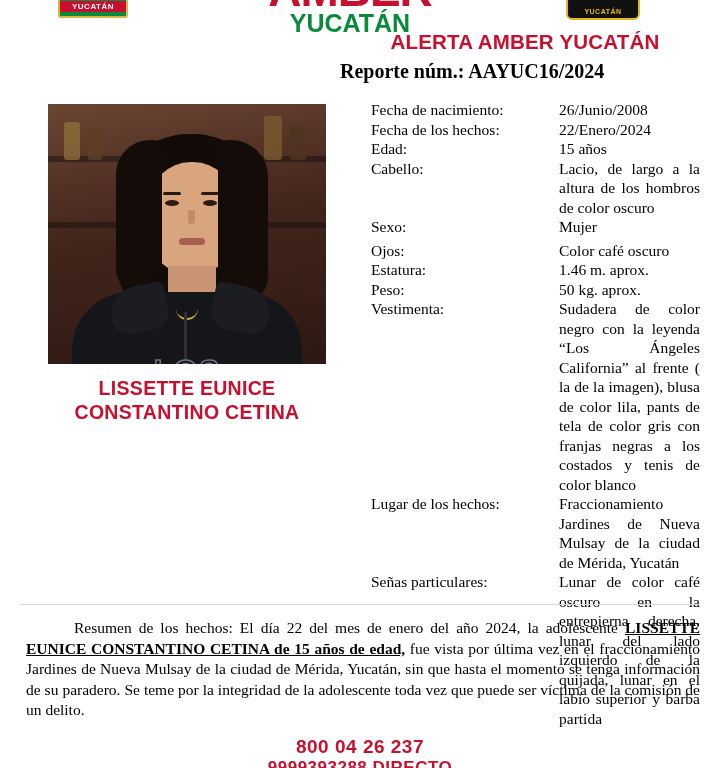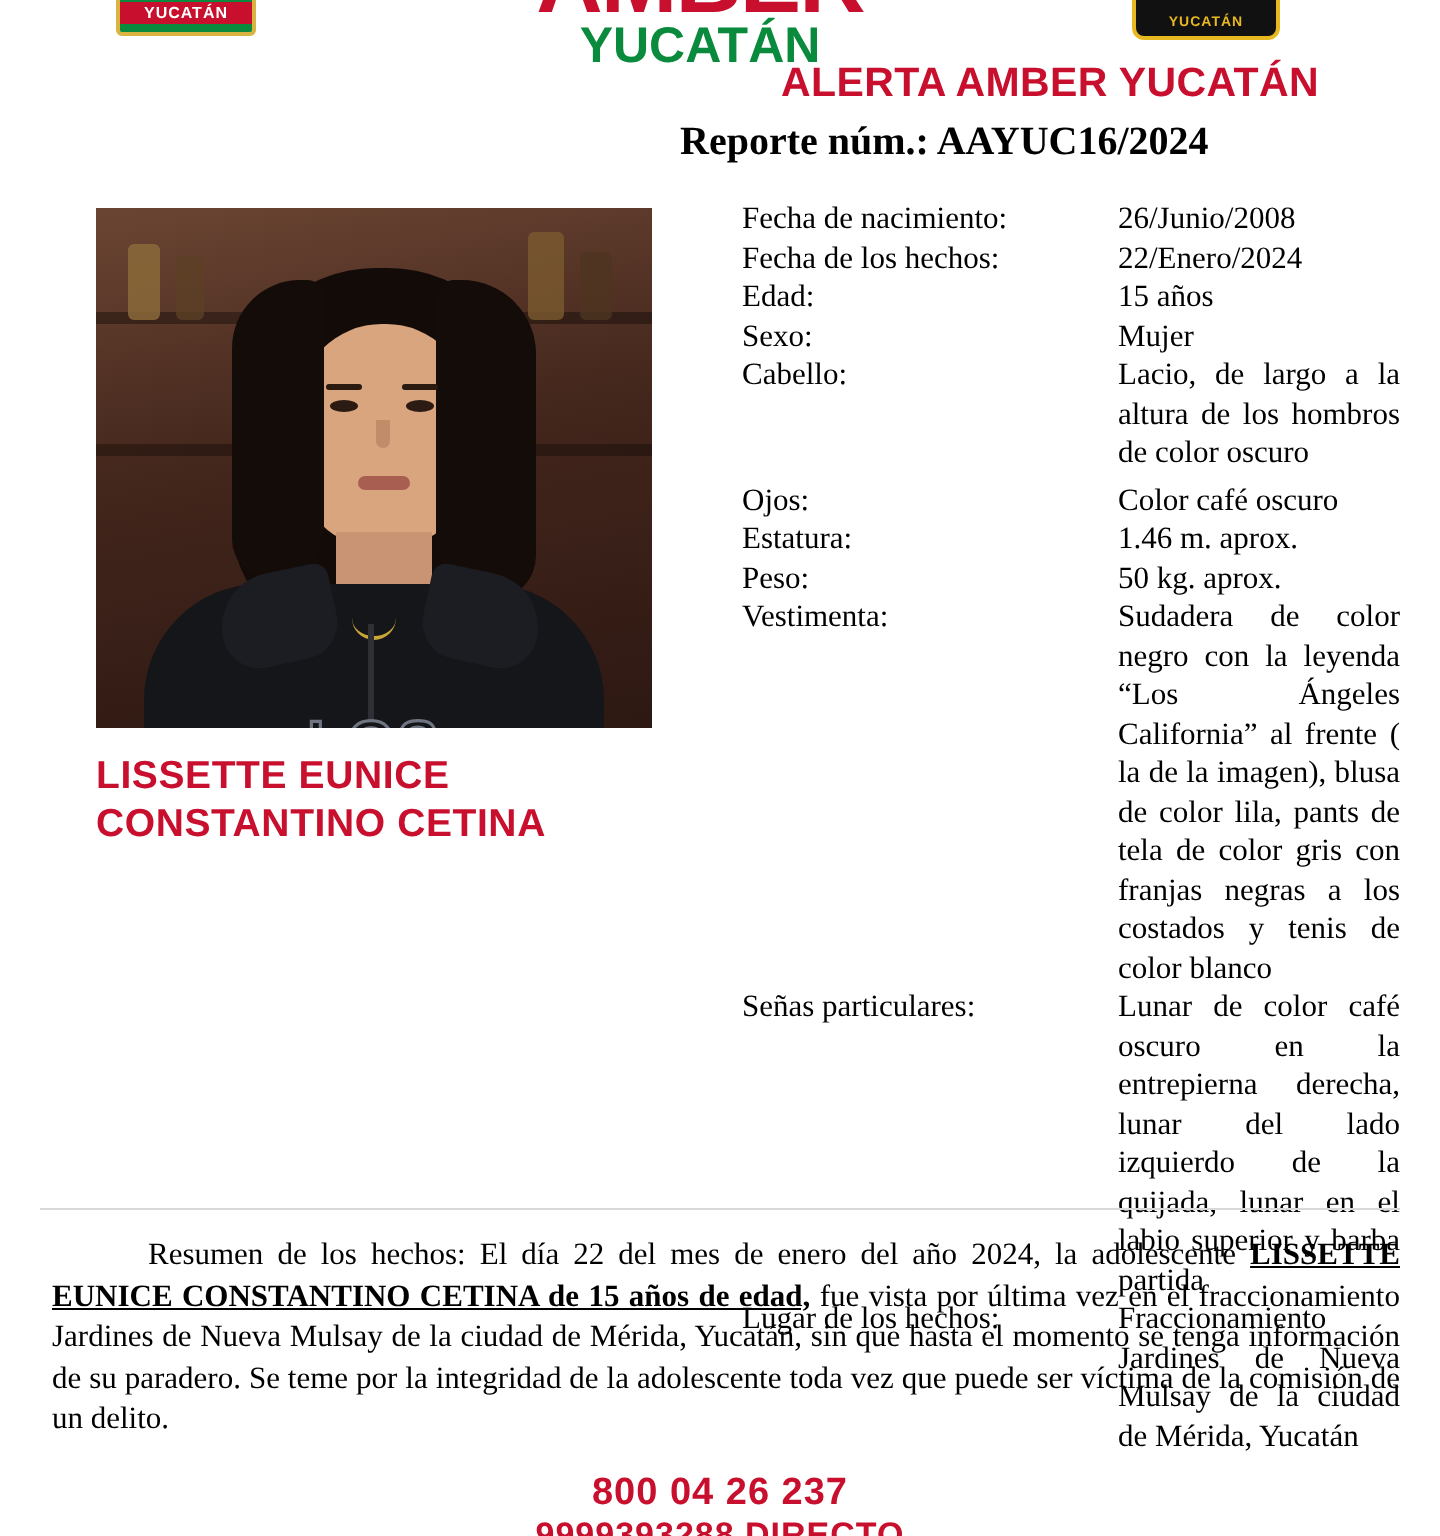--- a/index.html
+++ b/index.html
@@ -123,21 +123,21 @@
     font-family:"Liberation Sans", sans-serif;font-weight:bold;
     font-size:31px;letter-spacing:1px;color:#15161a;
     -webkit-text-stroke:1.6px #6e7480;
   }
   .ph-text2{
     position:absolute;left:30px;top:292px;right:30px;text-align:center;
     font-family:"Liberation Sans", sans-serif;
     font-size:11px;letter-spacing:4px;color:#8d929c;
   }
   .name{
-    margin-top:12px;
+    margin-top:12px;text-align:center;
     font-family:"Liberation Sans", sans-serif;
     font-weight:bold;font-size:19.5px;line-height:24px;
     color:#c8102e;letter-spacing:.3px;
   }
   
   .data{
     position:absolute;left:340px;top:100px;width:360px;
   }
   .row{display:flex;font-size:15.5px;line-height:19.5px;margin-left:31px;}
   .row .lbl{width:188px;flex:0 0 188px;}
@@ -235,52 +235,52 @@
     <div class="val">26/Junio/2008</div>
   </div>
   <div class="row">
     <div class="lbl">Fecha de los hechos:</div>
     <div class="val">22/Enero/2024</div>
   </div>
   <div class="row">
     <div class="lbl">Edad:</div>
     <div class="val">15 años</div>
   </div>
+  <div class="row multi">
+    <div class="lbl">Cabello:</div>
+    <div class="val">Lacio, de largo a la altura de los hombros de color oscuro</div>
+  </div>
   <div class="row">
     <div class="lbl">Sexo:</div>
     <div class="val">Mujer</div>
   </div>
-  <div class="row multi">
-    <div class="lbl">Cabello:</div>
-    <div class="val">Lacio, de largo a la altura de los hombros de color oscuro</div>
-  </div>
   <div class="gap"></div>
   <div class="row">
     <div class="lbl">Ojos:</div>
     <div class="val">Color café oscuro</div>
   </div>
   <div class="row">
     <div class="lbl">Estatura:</div>
     <div class="val">1.46 m. aprox.</div>
   </div>
   <div class="row">
     <div class="lbl">Peso:</div>
     <div class="val">50 kg. aprox.</div>
   </div>
   <div class="row multi">
     <div class="lbl">Vestimenta:</div>
     <div class="val">Sudadera de color negro con la leyenda “Los Ángeles California” al frente ( la de la imagen), blusa de color lila, pants de tela de color gris con franjas negras a los costados y tenis de color blanco</div>
   </div>
   <div class="row multi">
+    <div class="lbl">Lugar de los hechos:</div>
+    <div class="val">Fraccionamiento Jardines de Nueva Mulsay de la ciudad de Mérida, Yucatán</div>
+  </div>
+  <div class="row multi">
     <div class="lbl">Señas particulares:</div>
     <div class="val">Lunar de color café oscuro en la entrepierna derecha, lunar del lado izquierdo de la quijada, lunar en el labio superior y barba partida</div>
-  </div>
-  <div class="row multi">
-    <div class="lbl">Lugar de los hechos:</div>
-    <div class="val">Fraccionamiento Jardines de Nueva Mulsay de la ciudad de Mérida, Yucatán</div>
   </div>
 </div>
 
 <div class="rule"></div>
 <div class="summary">
   <b>Resumen de los hechos:</b><span> El día 22 del mes de enero del año 2024, la adolescente </span><span class="u">LISSETTE EUNICE CONSTANTINO CETINA de 15 años de edad,</span><span> fue vista por última vez en el fraccionamiento Jardines de Nueva Mulsay de la ciudad de Mérida, Yucatán, sin que hasta el momento se tenga información de su paradero. Se teme por la integridad de la adolescente toda vez que puede ser víctima de la comisión de un delito.</span>
 </div>
 
 <div class="phones">
   <div class="phone1">800 04 26 237</div>

